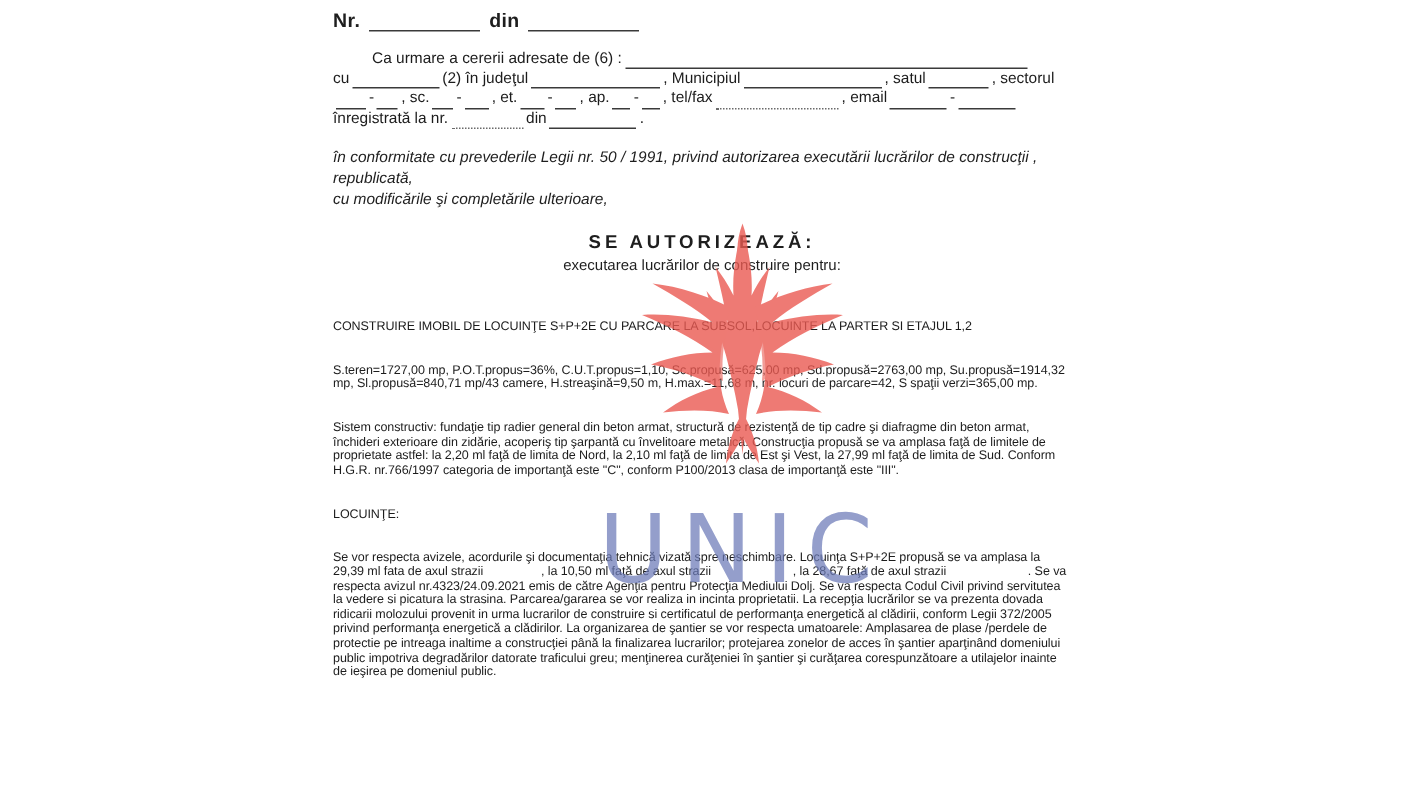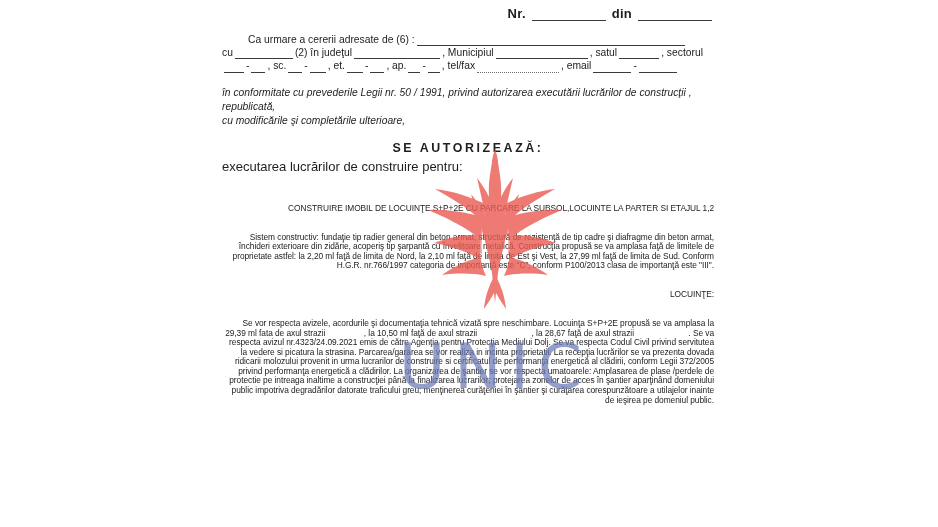--- a/index.html
+++ b/index.html
@@ -66,21 +66,21 @@
   }
 
   .line {
     font-size: 10.3px;
     line-height: 13.2px;
     white-space: nowrap;
     color: #1c1c1c;
   }
 
   .title-nr {
-    text-align: right;
+    text-align: left;
     font-size: 13px;
     font-weight: bold;
     padding-top: 6px;
     padding-bottom: 12px;
     letter-spacing: 0.3px;
   }
 
   .fill {
     display: inline-block;
     border-bottom: 1px solid #3a3a3a;
@@ -100,35 +100,34 @@
   }
 
   .se-autorizeaza {
     text-align: center;
     font-weight: bold;
     font-size: 12.4px;
     letter-spacing: 2.6px;
     padding-top: 13px;
   }
   .exec-sub {
-    text-align: left;
-    font-size: 13px;
+    text-align: center;
+    font-size: 10px;
     padding-top: 4px;
     padding-bottom: 11px;
   }
 
   
   .tech {
     font-size: 8.35px;
     line-height: 9.6px;
     white-space: pre-wrap;
     word-break: normal;
     letter-spacing: -0.05px;
     color: #1c1c1c;
-    text-align: right;
   }
   .tech .hd { }
   .tech .cond-label { }
 
   .gap-block { height: 74px; }
 </style>
 </head>
 <body>
 
 <div id="page">
@@ -180,32 +179,36 @@
     <div>
       <div class="line indent">
         <span>Ca urmare a cererii adresate de (6) :</span><span class="fill" style="width:268px"></span>
       </div>
       <div class="line">
         <span>cu</span><span class="fill" style="width:58px"></span><span>(2) în judeţul</span><span class="fill" style="width:86px"></span><span>, Municipiul</span><span class="fill" style="width:92px"></span><span>, satul</span><span class="fill" style="width:40px"></span><span>, sectorul</span>
       </div>
       <div class="line">
         <span class="fill" style="width:20px"></span><span>-</span><span class="fill" style="width:14px"></span><span>, sc.</span><span class="fill" style="width:14px"></span><span>-</span><span class="fill" style="width:16px"></span><span>, et.</span><span class="fill" style="width:16px"></span><span>-</span><span class="fill" style="width:14px"></span><span>, ap.</span><span class="fill" style="width:12px"></span><span>-</span><span class="fill" style="width:12px"></span><span>, tel/fax</span><span class="fill dotted" style="width:82px"></span><span>, email</span><span class="fill" style="width:38px"></span><span>-</span><span class="fill" style="width:38px"></span>
       </div>
+      <div class="line">
+        <span>înregistrată la nr.</span><span class="fill dotted" style="width:48px"></span><span>din</span><span class="fill" style="width:58px"></span><span>.</span>
+      </div>
     </div>
 
     <div class="legal">
       <div>în conformitate cu prevederile Legii nr. 50 / 1991, privind autorizarea executării lucrărilor de construcţii , republicată,</div>
       <div>cu modificările şi completările ulterioare,</div>
     </div>
 
     <div class="se-autorizeaza">SE AUTORIZEAZĂ:</div>
     <div class="exec-sub">executarea lucrărilor de construire pentru:</div>
 
     <div class="tech">
       <div class="hd">CONSTRUIRE IMOBIL DE LOCUINŢE S+P+2E CU PARCARE LA SUBSOL,LOCUINTE LA PARTER SI ETAJUL 1,2</div>
+      <div>S.teren=1727,00 mp, P.O.T.propus=36%, C.U.T.propus=1,10, Sc.propusă=625,00 mp, Sd.propusă=2763,00 mp, Su.propusă=1914,32 mp, Sl.propusă=840,71 mp/43 camere, H.streaşină=9,50 m, H.max.=11,68 m, nr. locuri de parcare=42, S spaţii verzi=365,00 mp.</div>
       <div>Sistem constructiv: fundaţie tip radier general din beton armat, structură de rezistenţă de tip cadre şi diafragme din beton armat, închideri exterioare din zidărie, acoperiş tip şarpantă cu învelitoare metalică. Construcţia propusă se va amplasa faţă de limitele de proprietate astfel: la 2,20 ml faţă de limita de Nord, la 2,10 ml faţă de limita de Est şi Vest, la 27,99 ml faţă de limita de Sud. Conform H.G.R. nr.766/1997 categoria de importanţă este "C", conform P100/2013 clasa de importanţă este "III".</div>
       <div class="cond-label">LOCUINŢE:</div>
       <div>Se vor respecta avizele, acordurile şi documentaţia tehnică vizată spre neschimbare. Locuinţa S+P+2E propusă se va amplasa la 29,39 ml fata de axul strazii                 , la 10,50 ml faţă de axul strazii                        , la 28,67 faţă de axul strazii                        . Se va respecta avizul nr.4323/24.09.2021 emis de către Agenţia pentru Protecţia Mediului Dolj. Se va respecta Codul Civil privind servitutea la vedere si picatura la strasina. Parcarea/gararea se vor realiza in incinta proprietatii. La recepţia lucrărilor se va prezenta dovada ridicarii molozului provenit in urma lucrarilor de construire si certificatul de performanţa energetică al clădirii, conform Legii 372/2005 privind performanţa energetică a clădirilor. La organizarea de şantier se vor respecta umatoarele: Amplasarea de plase /perdele de protectie pe intreaga inaltime a construcţiei până la finalizarea lucrarilor; protejarea zonelor de acces în şantier aparţinând domeniului public impotriva degradărilor datorate traficului greu; menţinerea curăţeniei în şantier şi curăţarea corespunzătoare a utilajelor inainte de ieşirea pe domeniul public.</div>
     </div>
 
     <div class="gap-block"></div>
 
   </div>
 </div>
 

